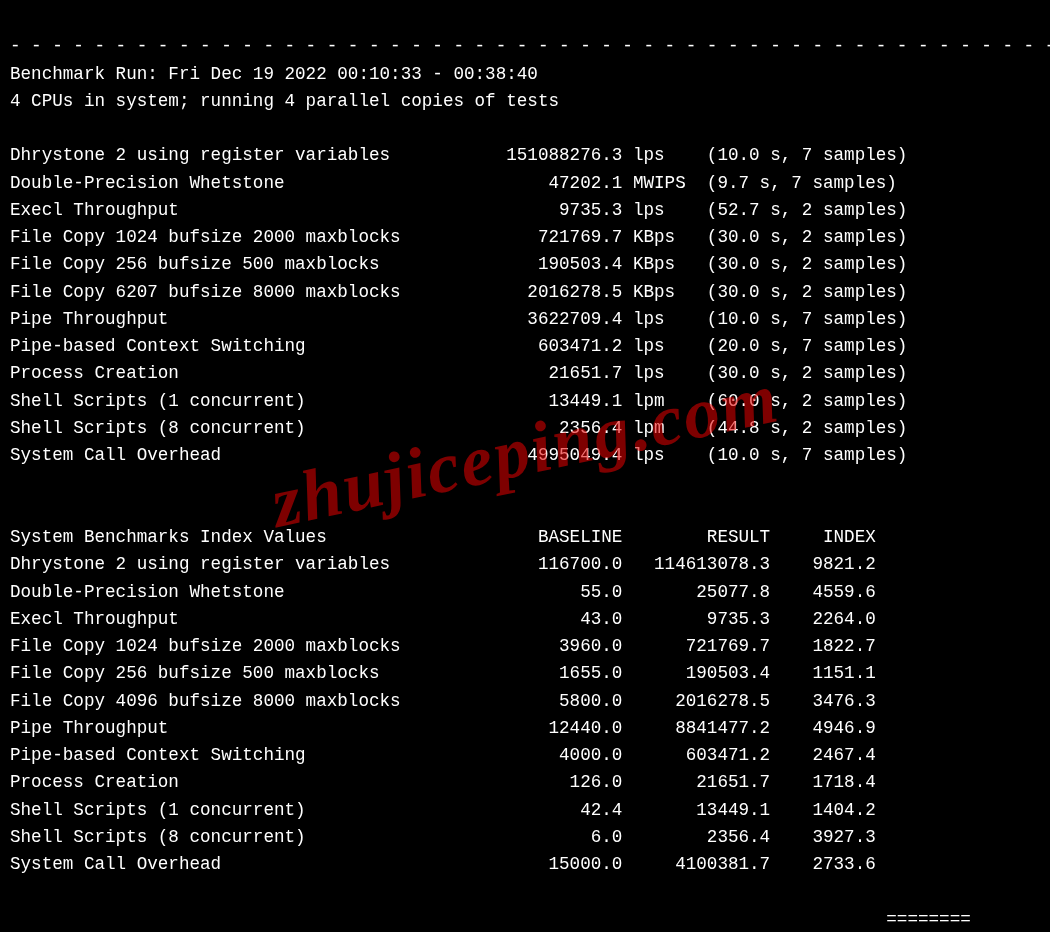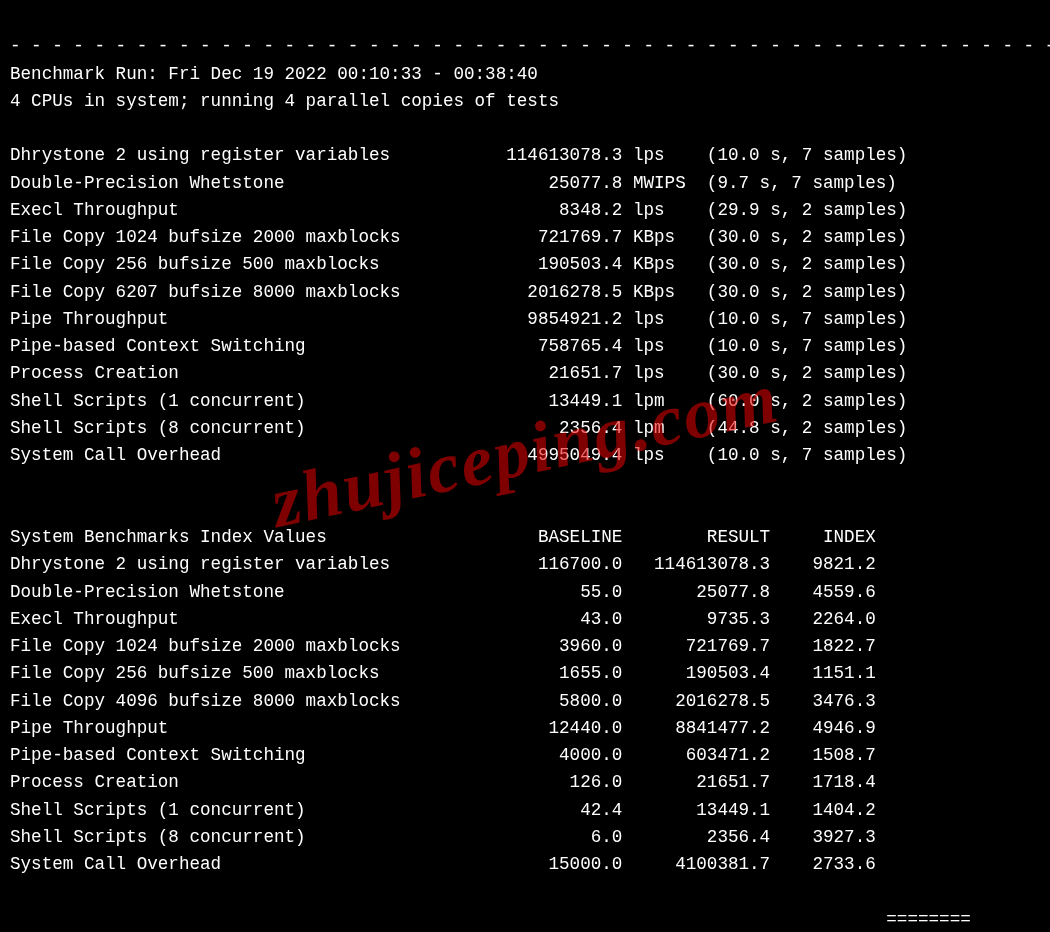--- a/index.html
+++ b/index.html
@@ -33,42 +33,42 @@
   }
 </style>
 </head>
 <body>
 
 <div class="term">
 <span>- - - - - - - - - - - - - - - - - - - - - - - - - - - - - - - - - - - - - - - - - - - - - - - - - -</span>
 <span>Benchmark Run: Fri Dec 19 2022 00:10:33 - 00:38:40</span>
 <span>4 CPUs in system; running 4 parallel copies of tests</span>
 <span> </span>
-<div id="results-block"><span>Dhrystone 2 using register variables           114613078.3 lps    (10.0 s, 7 samples)</span>
-<span>Double-Precision Whetstone                         25077.8 MWIPS  (9.7 s, 7 samples)</span>
-<span>Execl Throughput                                    8348.2 lps    (29.9 s, 2 samples)</span>
+<div id="results-block"><span>Dhrystone 2 using register variables           151088276.3 lps    (10.0 s, 7 samples)</span>
+<span>Double-Precision Whetstone                         47202.1 MWIPS  (9.7 s, 7 samples)</span>
+<span>Execl Throughput                                    9735.3 lps    (52.7 s, 2 samples)</span>
 <span>File Copy 1024 bufsize 2000 maxblocks             721769.7 KBps   (30.0 s, 2 samples)</span>
 <span>File Copy 256 bufsize 500 maxblocks               190503.4 KBps   (30.0 s, 2 samples)</span>
 <span>File Copy 6207 bufsize 8000 maxblocks            2016278.5 KBps   (30.0 s, 2 samples)</span>
-<span>Pipe Throughput                                  9854921.2 lps    (10.0 s, 7 samples)</span>
-<span>Pipe-based Context Switching                      758765.4 lps    (10.0 s, 7 samples)</span>
+<span>Pipe Throughput                                  3622709.4 lps    (10.0 s, 7 samples)</span>
+<span>Pipe-based Context Switching                      603471.2 lps    (20.0 s, 7 samples)</span>
 <span>Process Creation                                   21651.7 lps    (30.0 s, 2 samples)</span>
 <span>Shell Scripts (1 concurrent)                       13449.1 lpm    (60.0 s, 2 samples)</span>
 <span>Shell Scripts (8 concurrent)                        2356.4 lpm    (44.8 s, 2 samples)</span>
 <span>System Call Overhead                             4995049.4 lps    (10.0 s, 7 samples)</span></div>
 <span> </span>
 <span id="index-header-line">System Benchmarks Index Values                    BASELINE        RESULT     INDEX</span>
 <div id="index-block"><span>Dhrystone 2 using register variables              116700.0   114613078.3    9821.2</span>
 <span>Double-Precision Whetstone                            55.0       25077.8    4559.6</span>
 <span>Execl Throughput                                      43.0        9735.3    2264.0</span>
 <span>File Copy 1024 bufsize 2000 maxblocks               3960.0      721769.7    1822.7</span>
 <span>File Copy 256 bufsize 500 maxblocks                 1655.0      190503.4    1151.1</span>
 <span>File Copy 4096 bufsize 8000 maxblocks               5800.0     2016278.5    3476.3</span>
 <span>Pipe Throughput                                    12440.0     8841477.2    4946.9</span>
-<span>Pipe-based Context Switching                        4000.0      603471.2    1508.7</span>
+<span>Pipe-based Context Switching                        4000.0      603471.2    2467.4</span>
 <span>Process Creation                                     126.0       21651.7    1718.4</span>
 <span>Shell Scripts (1 concurrent)                          42.4       13449.1    1404.2</span>
 <span>Shell Scripts (8 concurrent)                           6.0        2356.4    3927.3</span>
 <span>System Call Overhead                               15000.0     4100381.7    2733.6</span></div>
 <span>                                                                                   ========</span>
 
 <div class="watermark">zhujiceping.com</div>
 </div>
 
 </body></html>

